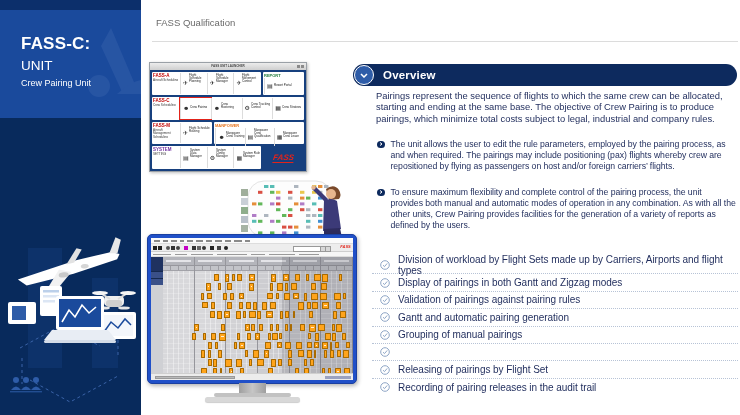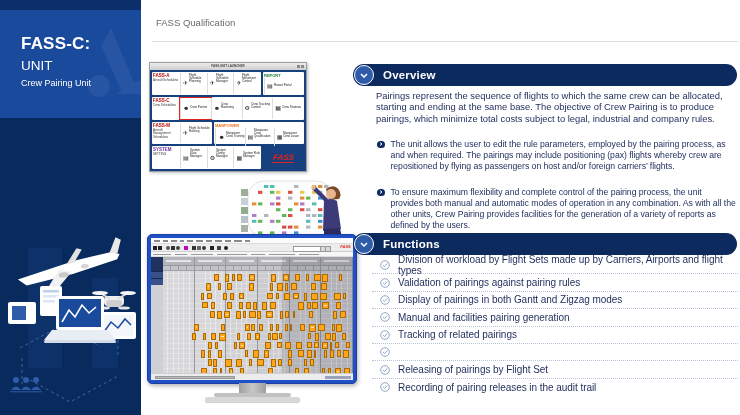--- a/index.html
+++ b/index.html
@@ -778,73 +778,65 @@
   </div>
   <div class="bullet" style="top:187px;">
     <span class="bmark">
       <svg width="4" height="4" viewBox="0 0 4 4">
           <polyline points="1,0.5 3,2 1,3.5" fill="none" stroke="#fff" stroke-width="1"></polyline>
         </svg>
     </span>
     <div class="btext">To ensure maximum flexibility and complete control of the pairing process, the unit provides both manual and automatic modes of operation in any combination. As with all the other units, Crew Pairing provides facilities for the generation of a variety of reports as defined by the users.</div>
   </div>
 
-  <div class="pill" style="top:233px;">
-    <span class="pill-circle">
-      <svg width="8" height="5" viewBox="0 0 8 5">
-          <polyline points="1,1 4,4 7,1" fill="none" stroke="#fff" stroke-width="1.5"></polyline>
-        </svg>
-    </span>
-    <div class="pill-label">Functions</div>
-  </div>
   <div class="fn-list" id="fn-list">
       <div class="fn-item">
         <span class="fn-check">
           <svg width="10" height="10" viewBox="0 0 10 10">
             <circle cx="5" cy="5" r="4.3" fill="none" stroke="#8FA6C6" stroke-width="1"></circle>
             <polyline points="3,5.2 4.5,6.6 7.2,3.4" fill="none" stroke="#8FA6C6" stroke-width="1"></polyline>
           </svg>
         </span>
         <span class="fn-label">Division of workload by Flight Sets made up by Carriers,  Airports and flight types</span>
       </div>
       <div class="fn-item">
         <span class="fn-check">
           <svg width="10" height="10" viewBox="0 0 10 10">
             <circle cx="5" cy="5" r="4.3" fill="none" stroke="#8FA6C6" stroke-width="1"></circle>
             <polyline points="3,5.2 4.5,6.6 7.2,3.4" fill="none" stroke="#8FA6C6" stroke-width="1"></polyline>
           </svg>
         </span>
-        <span class="fn-label">Validation of pairings against pairing rules</span>
+        <span class="fn-label">Display of pairings in both Gantt and Zigzag modes</span>
       </div>
       <div class="fn-item">
         <span class="fn-check">
           <svg width="10" height="10" viewBox="0 0 10 10">
             <circle cx="5" cy="5" r="4.3" fill="none" stroke="#8FA6C6" stroke-width="1"></circle>
             <polyline points="3,5.2 4.5,6.6 7.2,3.4" fill="none" stroke="#8FA6C6" stroke-width="1"></polyline>
           </svg>
         </span>
-        <span class="fn-label">Display of pairings in both Gantt and Zigzag modes</span>
+        <span class="fn-label">Validation of pairings against pairing rules</span>
       </div>
       <div class="fn-item">
         <span class="fn-check">
           <svg width="10" height="10" viewBox="0 0 10 10">
             <circle cx="5" cy="5" r="4.3" fill="none" stroke="#8FA6C6" stroke-width="1"></circle>
             <polyline points="3,5.2 4.5,6.6 7.2,3.4" fill="none" stroke="#8FA6C6" stroke-width="1"></polyline>
           </svg>
         </span>
-        <span class="fn-label">Manual and facilities pairing generation</span>
+        <span class="fn-label">Gantt and automatic pairing generation</span>
       </div>
       <div class="fn-item">
         <span class="fn-check">
           <svg width="10" height="10" viewBox="0 0 10 10">
             <circle cx="5" cy="5" r="4.3" fill="none" stroke="#8FA6C6" stroke-width="1"></circle>
             <polyline points="3,5.2 4.5,6.6 7.2,3.4" fill="none" stroke="#8FA6C6" stroke-width="1"></polyline>
           </svg>
         </span>
-        <span class="fn-label">Tracking of related pairings</span>
+        <span class="fn-label">Grouping of manual pairings</span>
       </div>
       <div class="fn-item">
         <span class="fn-check">
           <svg width="10" height="10" viewBox="0 0 10 10">
             <circle cx="5" cy="5" r="4.3" fill="none" stroke="#8FA6C6" stroke-width="1"></circle>
             <polyline points="3,5.2 4.5,6.6 7.2,3.4" fill="none" stroke="#8FA6C6" stroke-width="1"></polyline>
           </svg>
         </span>
       </div>
       <div class="fn-item">

